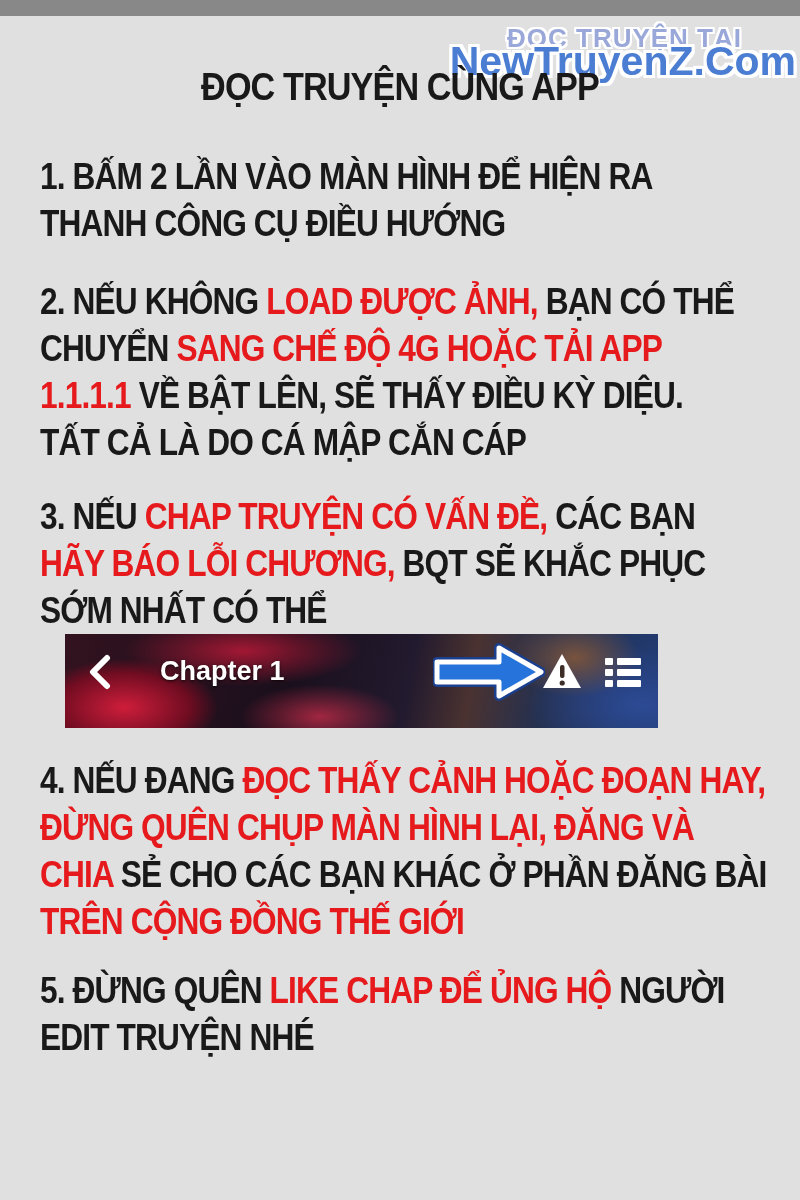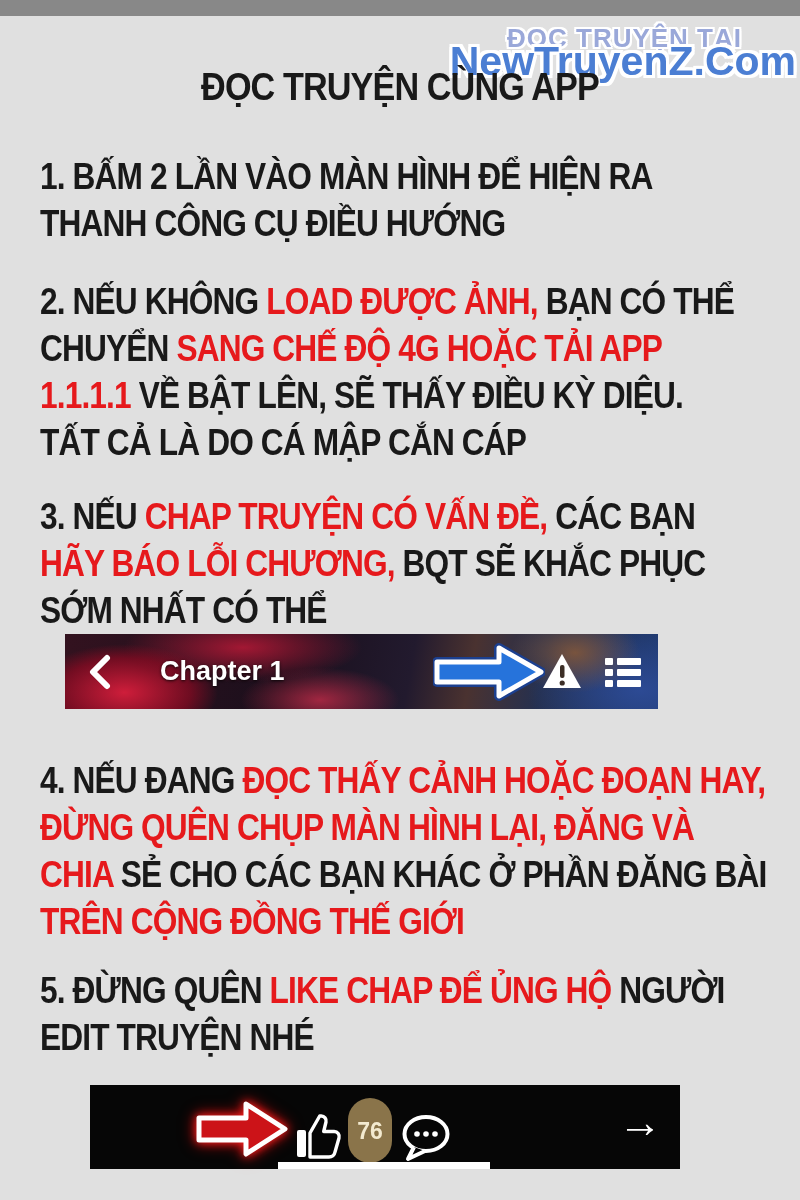--- a/index.html
+++ b/index.html
@@ -31,21 +31,21 @@
     font-size:36px;font-weight:800;line-height:47px;letter-spacing:-1px;
     white-space:nowrap;transform:scaleX(.88);transform-origin:0 0;
     color:var(--black,#191919);
   }
   .para .c-red{color:var(--red,#e6191c);}
   .para .c-black{color:var(--black,#191919);}
   .p1{top:137px;} .p2{top:262px;} .p3{top:477px;} .p4{top:741px;} .p5{top:951px;}
 
   
   .chapbar{
-    position:absolute;left:65px;top:618px;width:593px;height:75px;overflow:hidden;
+    position:absolute;left:65px;top:618px;width:593px;height:94px;overflow:hidden;
     background-color:#171322;
     background-image:
       radial-gradient(90px 55px at 86% 25%, rgba(125,85,60,.95), transparent 72%),
       radial-gradient(150px 80px at 97% 75%, rgba(45,75,150,.95), transparent 75%),
       radial-gradient(120px 62px at 10% 78%, rgba(215,30,60,.95), rgba(150,10,35,.65) 55%, transparent 78%),
       radial-gradient(170px 50px at 30% 18%, rgba(185,25,55,.85), transparent 70%),
       radial-gradient(110px 45px at 43% 88%, rgba(205,45,75,.75), transparent 72%),
       linear-gradient(100deg, #33121f 0%, #1a0f1c 38%, #221a2e 58%, #4a3230 68%, #25304f 80%, #203b73 100%);
   }
   .back{position:absolute;left:22px;top:20px;}
@@ -133,35 +133,14 @@
           <span class="sq"></span>
           <span class="ln"></span>
         </div>
       <div class="mrow">
           <span class="sq"></span>
           <span class="ln"></span>
         </div>
     </div>
   </div>
 
-  <div class="botbar">
-    <svg class="redarrow" width="96" height="62" viewBox="0 0 96 62">
-      <polygon points="5,20 52,20 52,6 91,31 52,56 52,42 5,42" fill="#cc1318" stroke="#fff" stroke-width="5" stroke-linejoin="round"></polygon>
-    </svg>
-    <svg class="thumb" width="52" height="52" viewBox="0 0 52 52">
-      <rect x="2" y="21" width="9" height="27" rx="2" fill="#fff"></rect>
-      <path d="M15 48 h19 c3 0 5.5-2 6-5 l4-14 c1-3.2-1.5-6.5-4.8-6.5 h-10.5 l2.3-9.5 c.7-3-1.6-6-4.7-6 h-1.6 l-9.7 17 z" fill="none" stroke="#fff" stroke-width="3.4" stroke-linejoin="round"></path>
-    </svg>
-    <div class="badge">
-        <span>76</span>
-      </div>
-    <svg class="bubble" width="50" height="48" viewBox="0 0 50 48">
-      <ellipse cx="25" cy="20" rx="21.5" ry="17" fill="none" stroke="#fff" stroke-width="4"></ellipse>
-      <path d="M13 33 L7 45 L24 37" fill="#060606" stroke="#fff" stroke-width="4" stroke-linejoin="round"></path>
-      <circle cx="16" cy="20" r="2.8" fill="#fff"></circle>
-      <circle cx="25" cy="20" r="2.8" fill="#fff"></circle>
-      <circle cx="34" cy="20" r="2.8" fill="#fff"></circle>
-    </svg>
-    <div class="next">→</div>
-    <div class="strip"></div>
-  </div>
 
 </div>
 
 </body></html>

